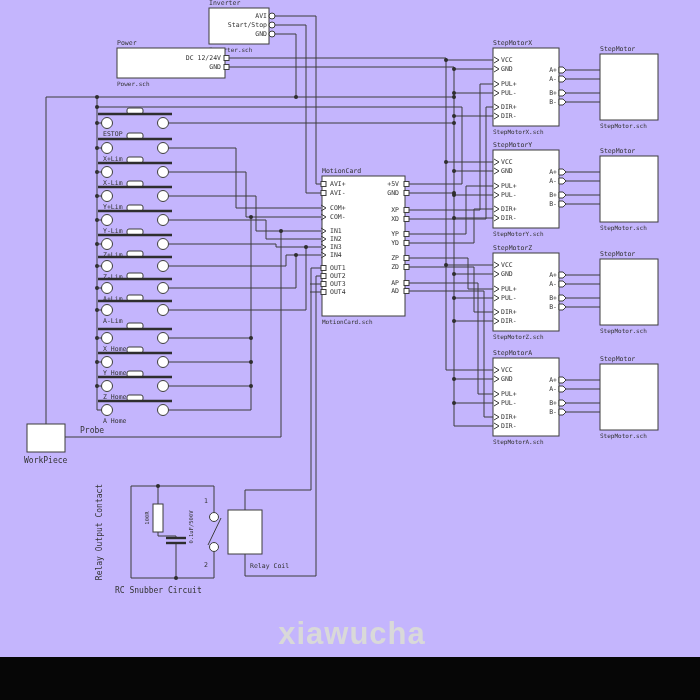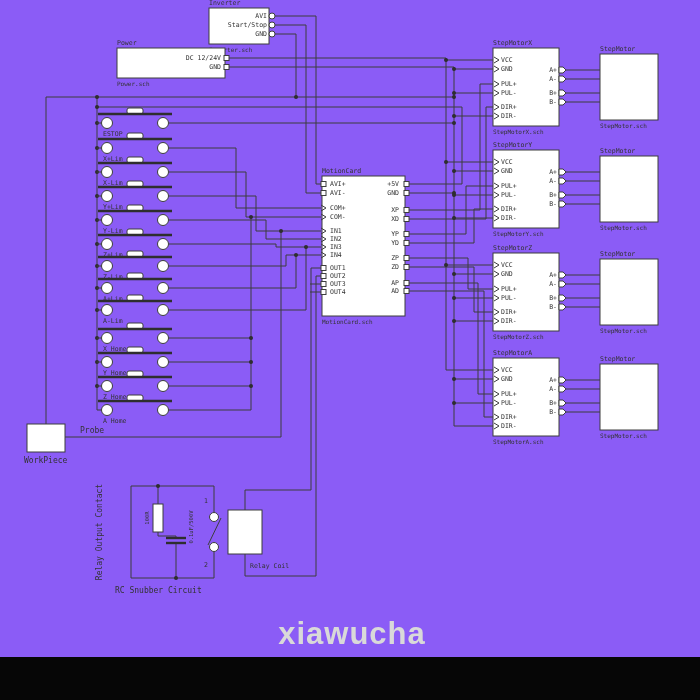--- a/index.html
+++ b/index.html
@@ -1,16 +1,16 @@
 <!DOCTYPE html>
 <html><head>
 <meta charset="utf-8">
 <style>
   html,body{margin:0;padding:0;background:#fff;}
-  .frame{position:relative;width:700px;height:700px;background:#8b5cf6;overflow:hidden;
+  .frame{position:relative;width:700px;height:700px;background:#c4b5fd;overflow:hidden;
          font-family:"DejaVu Sans Mono", monospace;}
   svg{display:block;}
   .wire{stroke:#3d3d3d;stroke-width:1;fill:none;}
   .sym{stroke:#3d3d3d;stroke-width:1;fill:#fff;}
   .thick{stroke:#2e2e2e;stroke-width:2.4;fill:none;}
   .dot{fill:#2e2e2e;}
   text{fill:#333;font-family:"DejaVu Sans Mono", monospace;}
   .t-title{font-size:6.5px;}
   .t-sheet{font-size:6px;}
   .t-pin{font-size:6.5px;}

